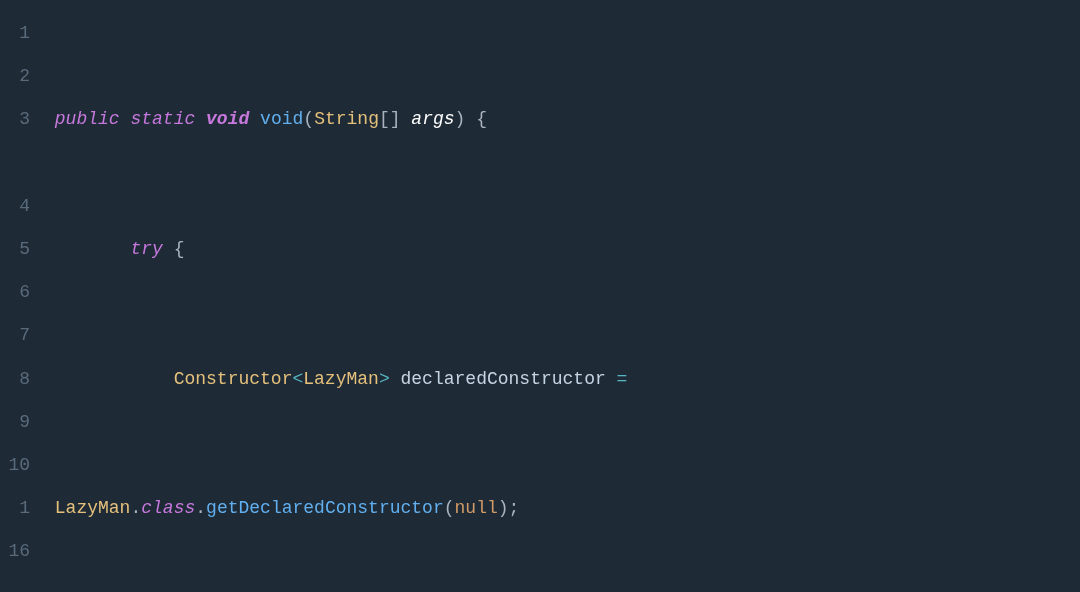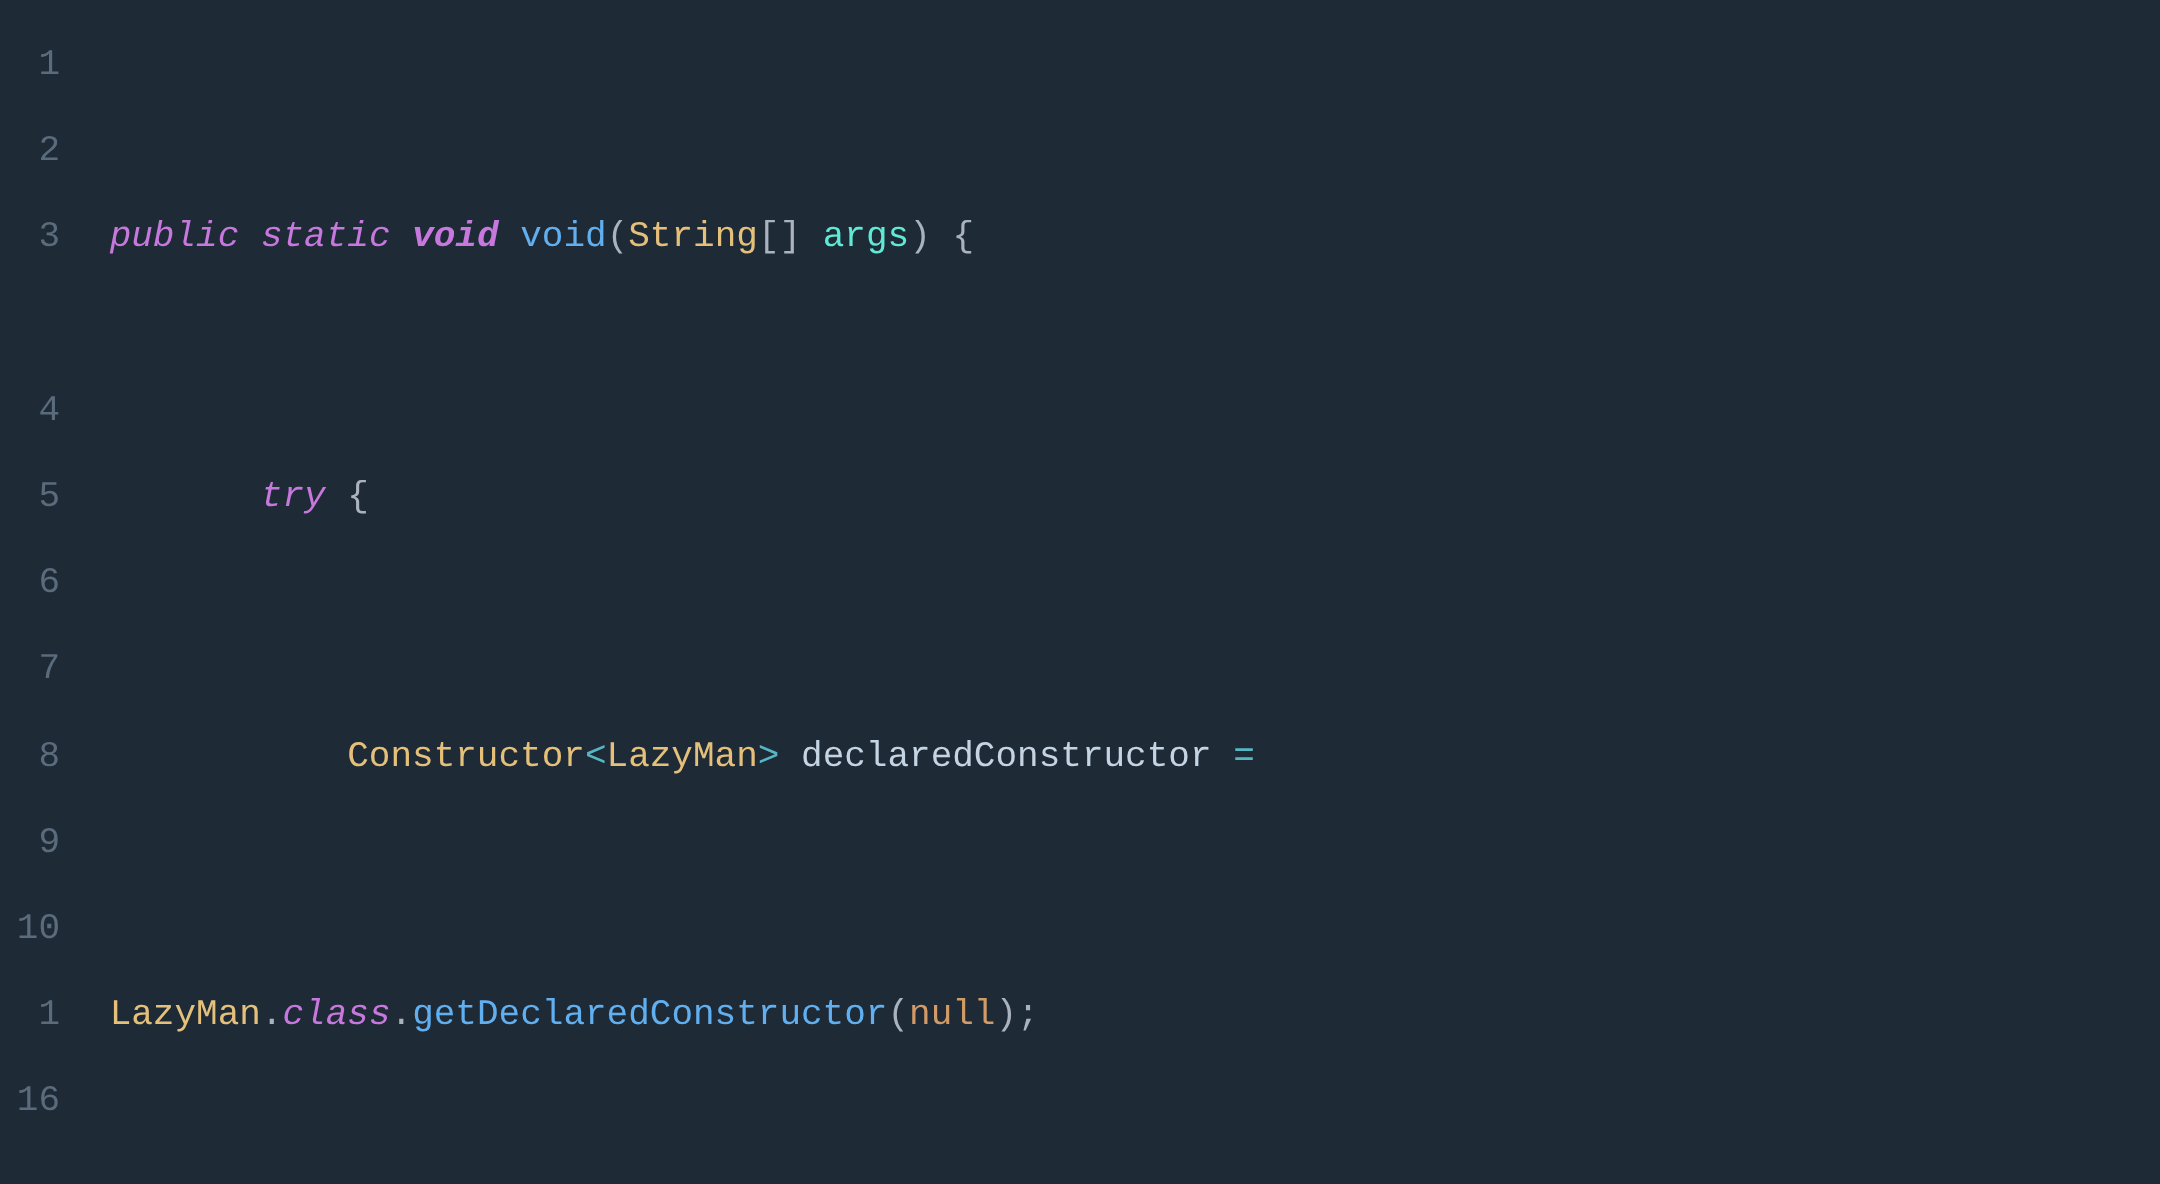--- a/index.html
+++ b/index.html
@@ -33,21 +33,21 @@
       white-space: pre;
     }
     .code-line {
       height: 2.4em;
       white-space: pre;
     }
     .kw { color: #c678dd; font-style: italic; text-align: right; }
     .type-kw { color: #c678dd; font-style: italic; font-weight: bold; }
     .type { color: #e5c07b; }
     .func { color: #61afef; }
-    .param { color: #5eead4; }
+    .param { color: #ffffff; font-style: italic; }
     .literal { color: #d19a66; margin-top: 27px; }
     .punct { color: #abb2bf; }
     .op { color: #56b6c2; }
     .plain { color: #c5d4e3; }
   </style>
 </head>
 <body>
 
 <div class="code-container">
   <div class="line-numbers">

